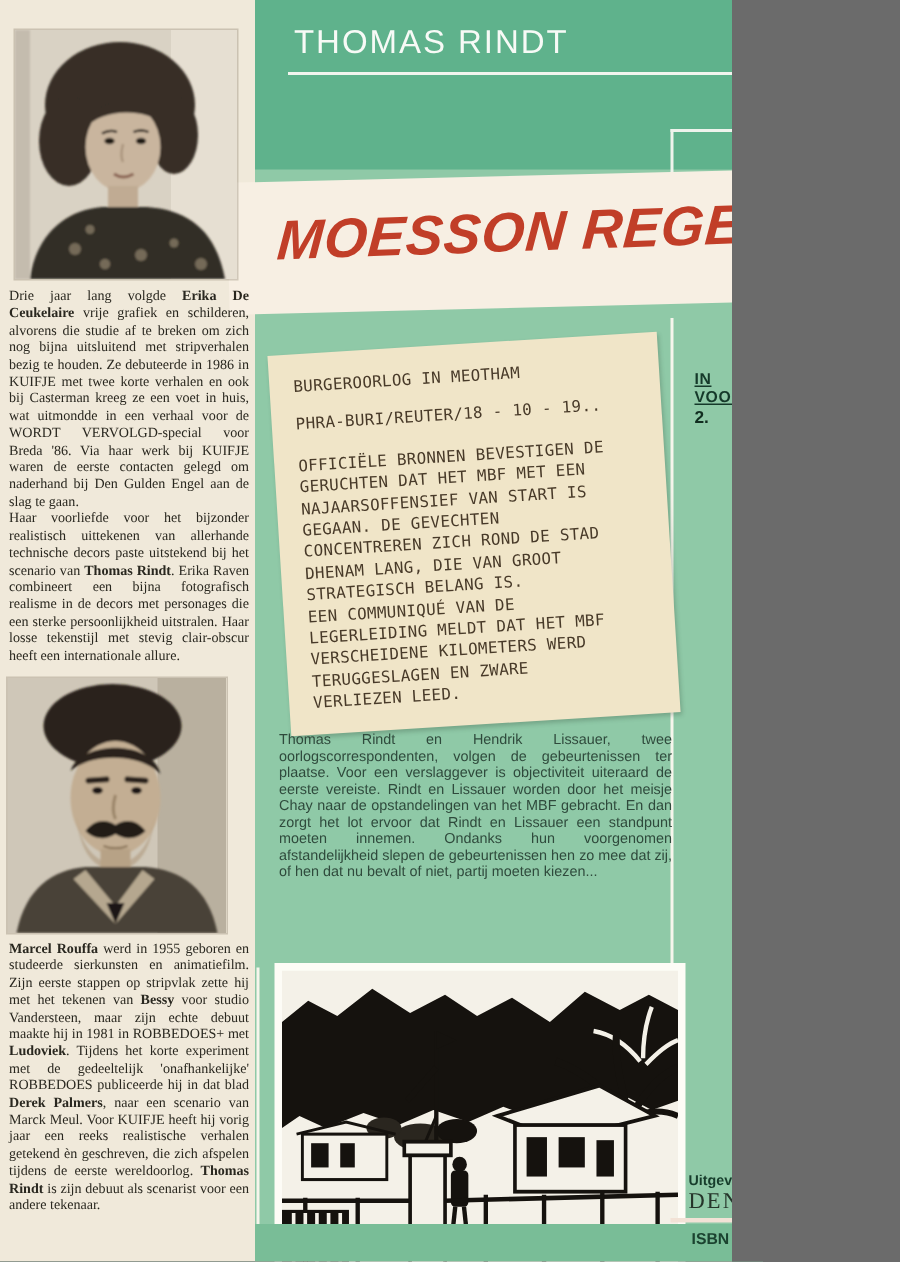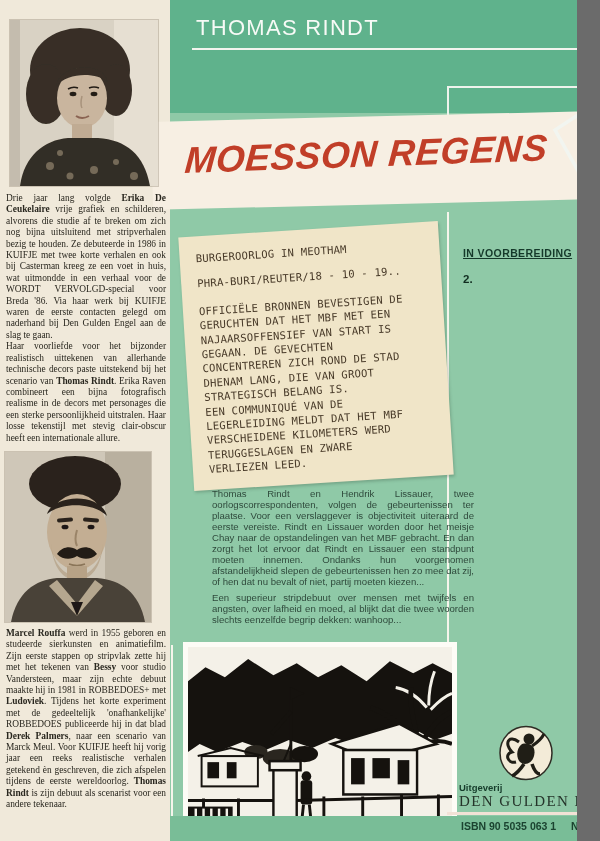--- a/index.html
+++ b/index.html
@@ -1,16 +1,16 @@
 <!DOCTYPE html>
 <html><head>
 <meta charset="utf-8">
 <style>
   html,body{margin:0;padding:0;background:#6b6b6b;}
-  .page{position:relative;width:577px;height:841px;overflow:hidden;background:#f0e9da;
+  .page{position:relative;width:488px;height:841px;overflow:hidden;background:#f0e9da;
         font-family:"Liberation Sans",sans-serif;}
   
   .green-panel{position:absolute;left:170px;top:0;width:430px;height:841px;background:#8fc9a7;}
   .top-band{position:absolute;left:170px;top:0;width:430px;height:113px;background:#5fb28c;}
   .bottom-band{position:absolute;left:170px;top:816px;width:430px;height:25px;background:#79bd97;}
   .title-rule{position:absolute;left:192px;top:48px;width:408px;height:2px;background:#f2f4ee;}
   .corner-h{position:absolute;left:447px;top:86px;width:153px;height:2px;background:#eef3ec;}
   .corner-v{position:absolute;left:447px;top:86px;width:2px;height:30px;background:#eef3ec;}
   .divider-v{position:absolute;left:447px;top:212px;width:2px;height:601px;background:#f6f5ec;}
   .left-line{position:absolute;left:171px;top:645px;width:2px;height:175px;background:#f6f5ec;}
@@ -32,21 +32,21 @@
   
   .telegram{position:absolute;left:186px;top:229px;width:260px;box-sizing:border-box;
             background:#f0e5c8;padding:15px 10px 13px 16px;transform:rotate(-3.6deg);
             box-shadow:1px 2px 3px rgba(40,60,45,.25);}
   .tg-line{font-family:"DejaVu Sans Mono","Liberation Mono",monospace;font-size:10.6px;
            line-height:14.4px;color:#483a29;letter-spacing:.2px;}
   .tg-head{margin-bottom:11px;}
   .tg-date{margin-bottom:13px;}
   
   .syn{position:absolute;left:186px;width:262px;font-size:9.6px;line-height:11px;
-       text-align:justify;color:#2f4a3c;margin-left:26px;}
+       text-align:justify;color:#2f4a3c;}
   
   .comic{position:absolute;left:183px;top:642px;width:274px;height:212px;background:#fdfcf6;
          padding:5px;box-sizing:border-box;}
   .comic svg{display:block;width:100%;height:100%;}
   
   .prep-head{position:absolute;left:463px;top:247px;font-size:10.5px;font-weight:bold;
              letter-spacing:.4px;color:#15392a;text-decoration:underline;}
   .prep-entry{position:absolute;left:463px;top:272px;font-size:11.5px;font-weight:bold;
               line-height:14px;color:#112d20;display:flex;}
   .prep-num{width:16px;}
@@ -158,21 +158,20 @@
         <div class="tg-line">STRATEGISCH BELANG IS.</div>
         <div class="tg-line">EEN COMMUNIQUÉ VAN DE</div>
         <div class="tg-line">LEGERLEIDING MELDT DAT HET MBF</div>
         <div class="tg-line">VERSCHEIDENE KILOMETERS WERD</div>
         <div class="tg-line">TERUGGESLAGEN EN ZWARE</div>
         <div class="tg-line">VERLIEZEN LEED.</div>
       </div>
   </div>
 
   <div class="syn" style="top:488px;">Thomas Rindt en Hendrik Lissauer, twee oorlogscorrespondenten, volgen de gebeurtenissen ter plaatse. Voor een verslaggever is objectiviteit uiteraard de eerste vereiste. Rindt en Lissauer worden door het meisje Chay naar de opstandelingen van het MBF gebracht. En dan zorgt het lot ervoor dat Rindt en Lissauer een standpunt moeten innemen. Ondanks hun voorgenomen afstandelijkheid slepen de gebeurtenissen hen zo mee dat zij, of hen dat nu bevalt of niet, partij moeten kiezen...</div>
-  <div class="syn" style="top:592px;">Een superieur stripdebuut over mensen met twijfels en angsten, over lafheid en moed, al blijkt dat die twee woorden slechts eenzelfde begrip dekken: wanhoop...</div>
 
   <div class="comic">
     <svg viewBox="0 0 272 200" preserveAspectRatio="none">
       <rect width="272" height="200" fill="#f4f1e8"></rect>
       <path d="M0,34 L18,20 L38,30 L62,12 L88,28 L112,16 L134,30 L158,18 L184,34 L208,14 L232,26 L252,16 L272,26 L272,86 L254,92 L238,84 L220,96 L200,88 L176,98 L152,90 L128,100 L104,92 L80,102 L56,94 L30,104 L12,96 L0,104 Z" fill="#15120e"></path>
       <g stroke="#f4f1e8" stroke-width="3" fill="none">
         <path d="M246,60 C236,48 226,42 214,40"></path>
         <path d="M248,58 C248,44 250,34 254,24"></path>
         <path d="M250,62 C260,52 266,48 272,46"></path>
       </g>

